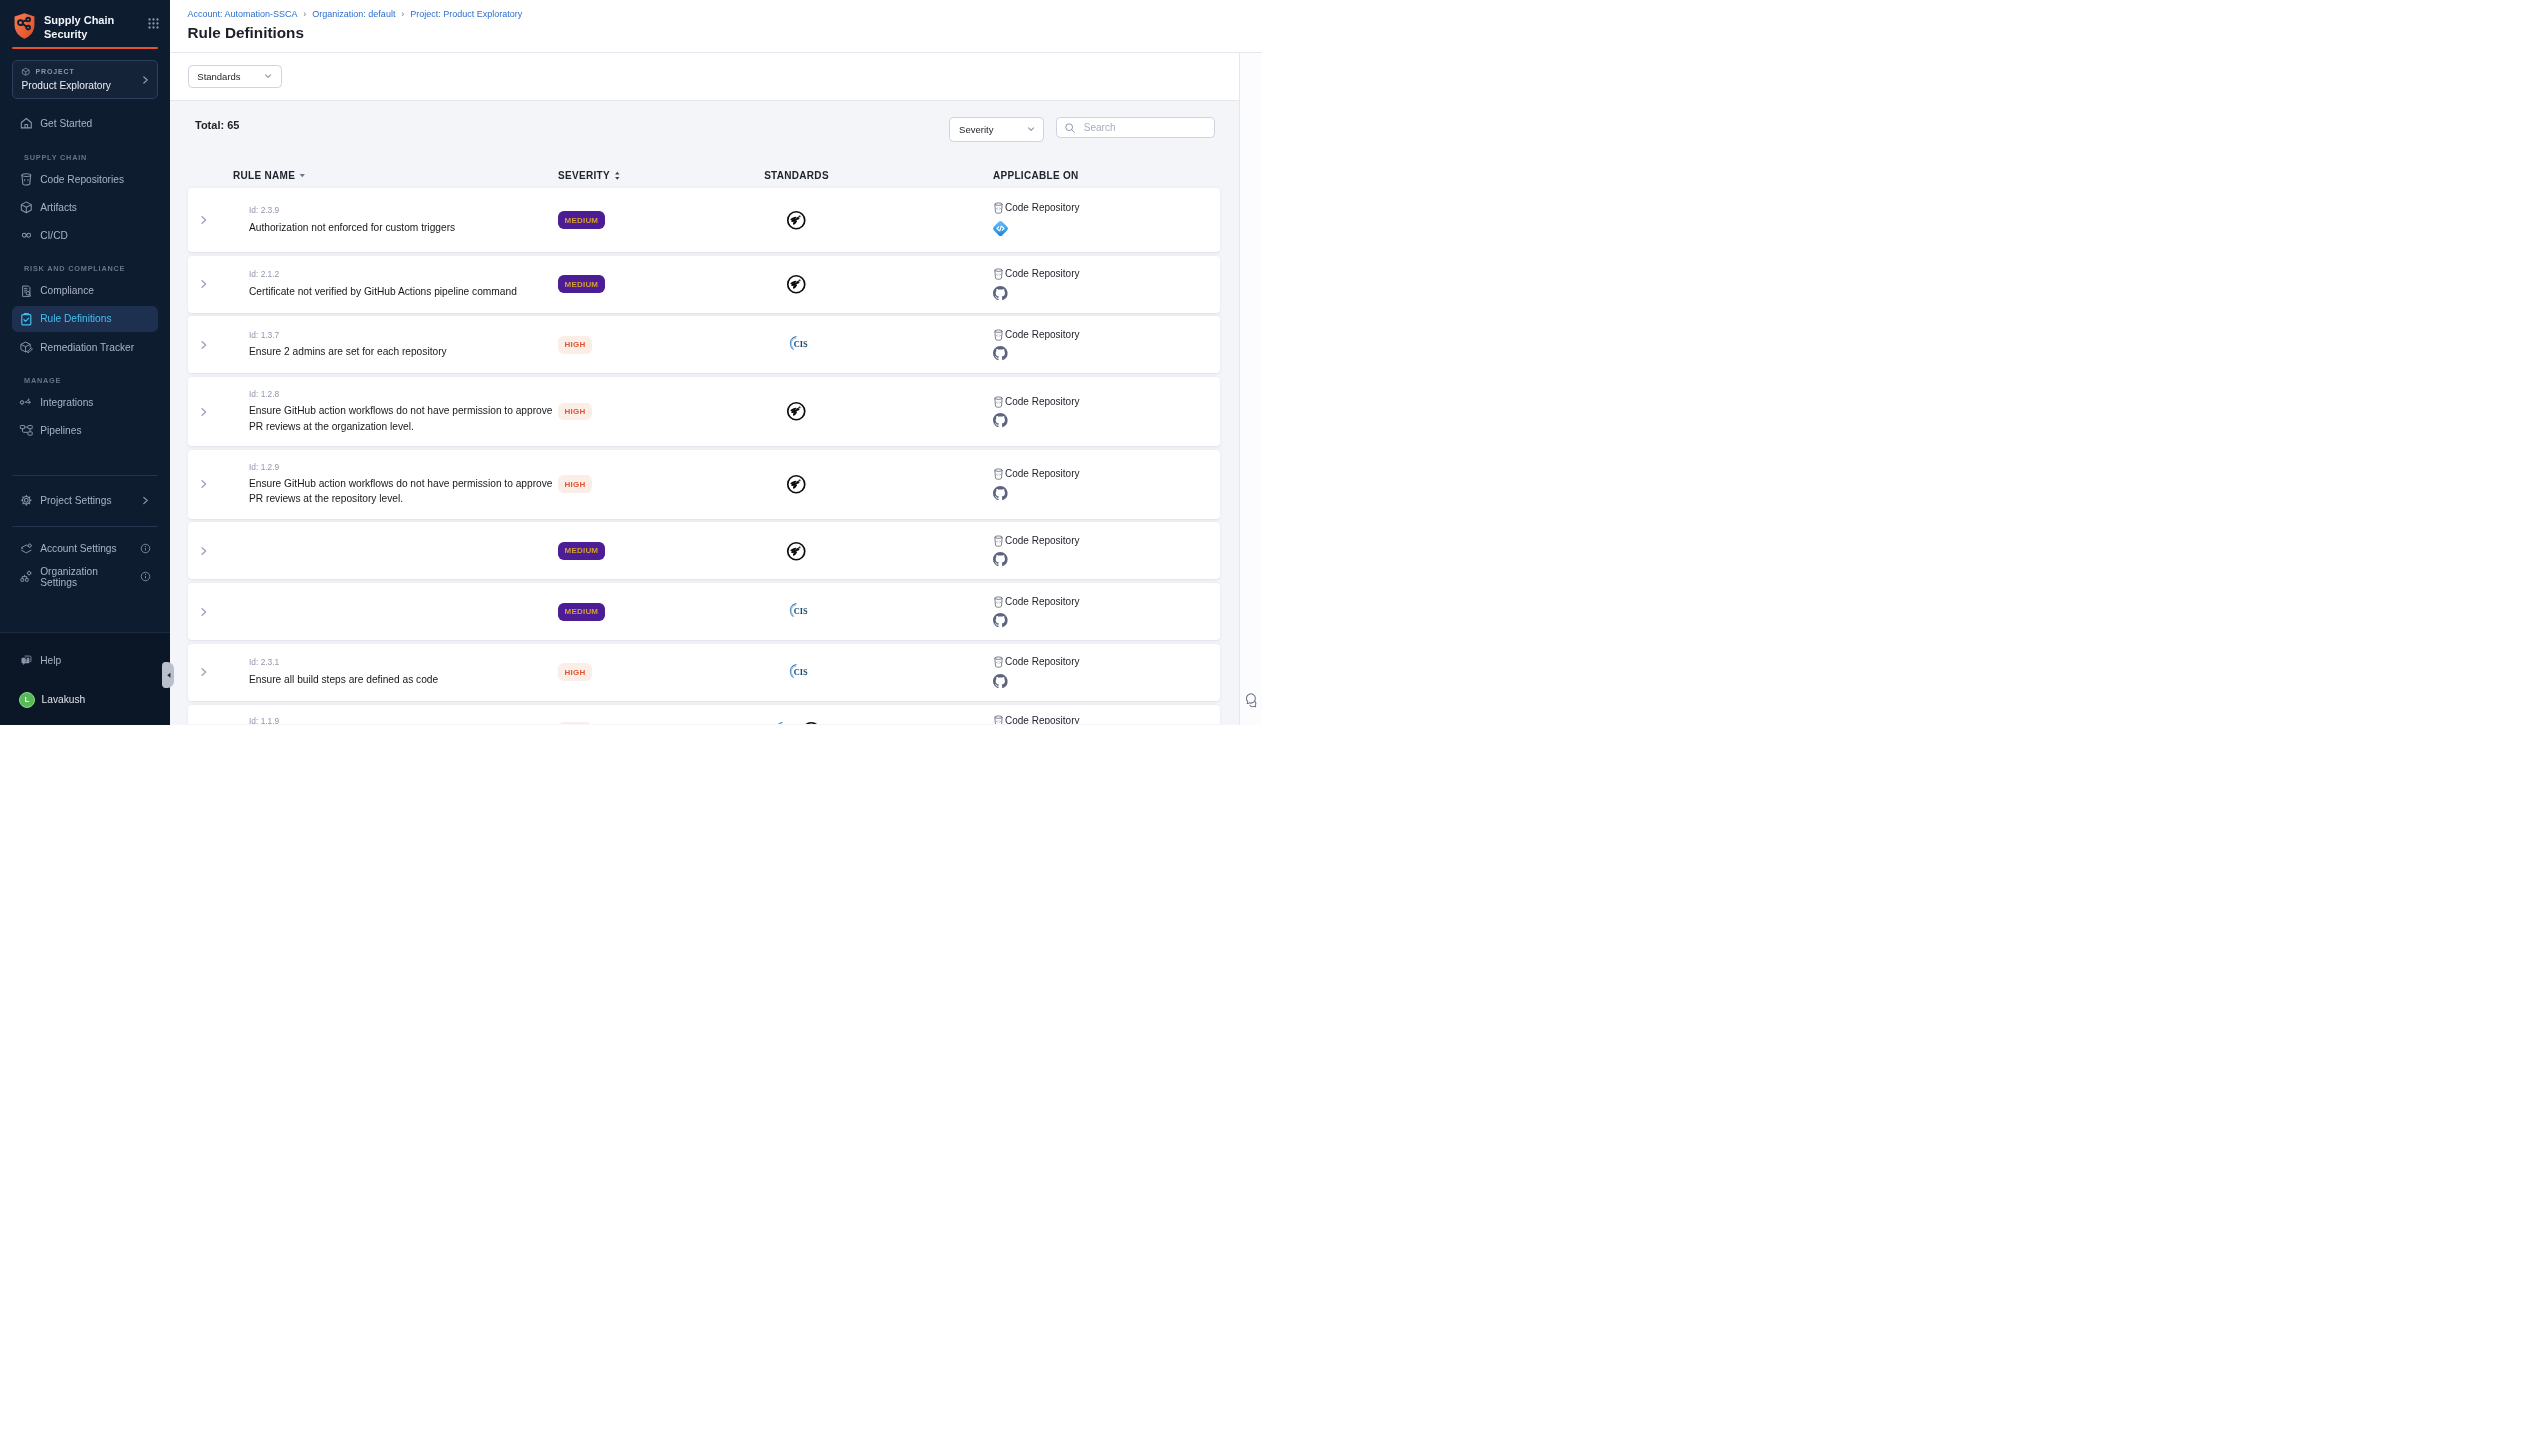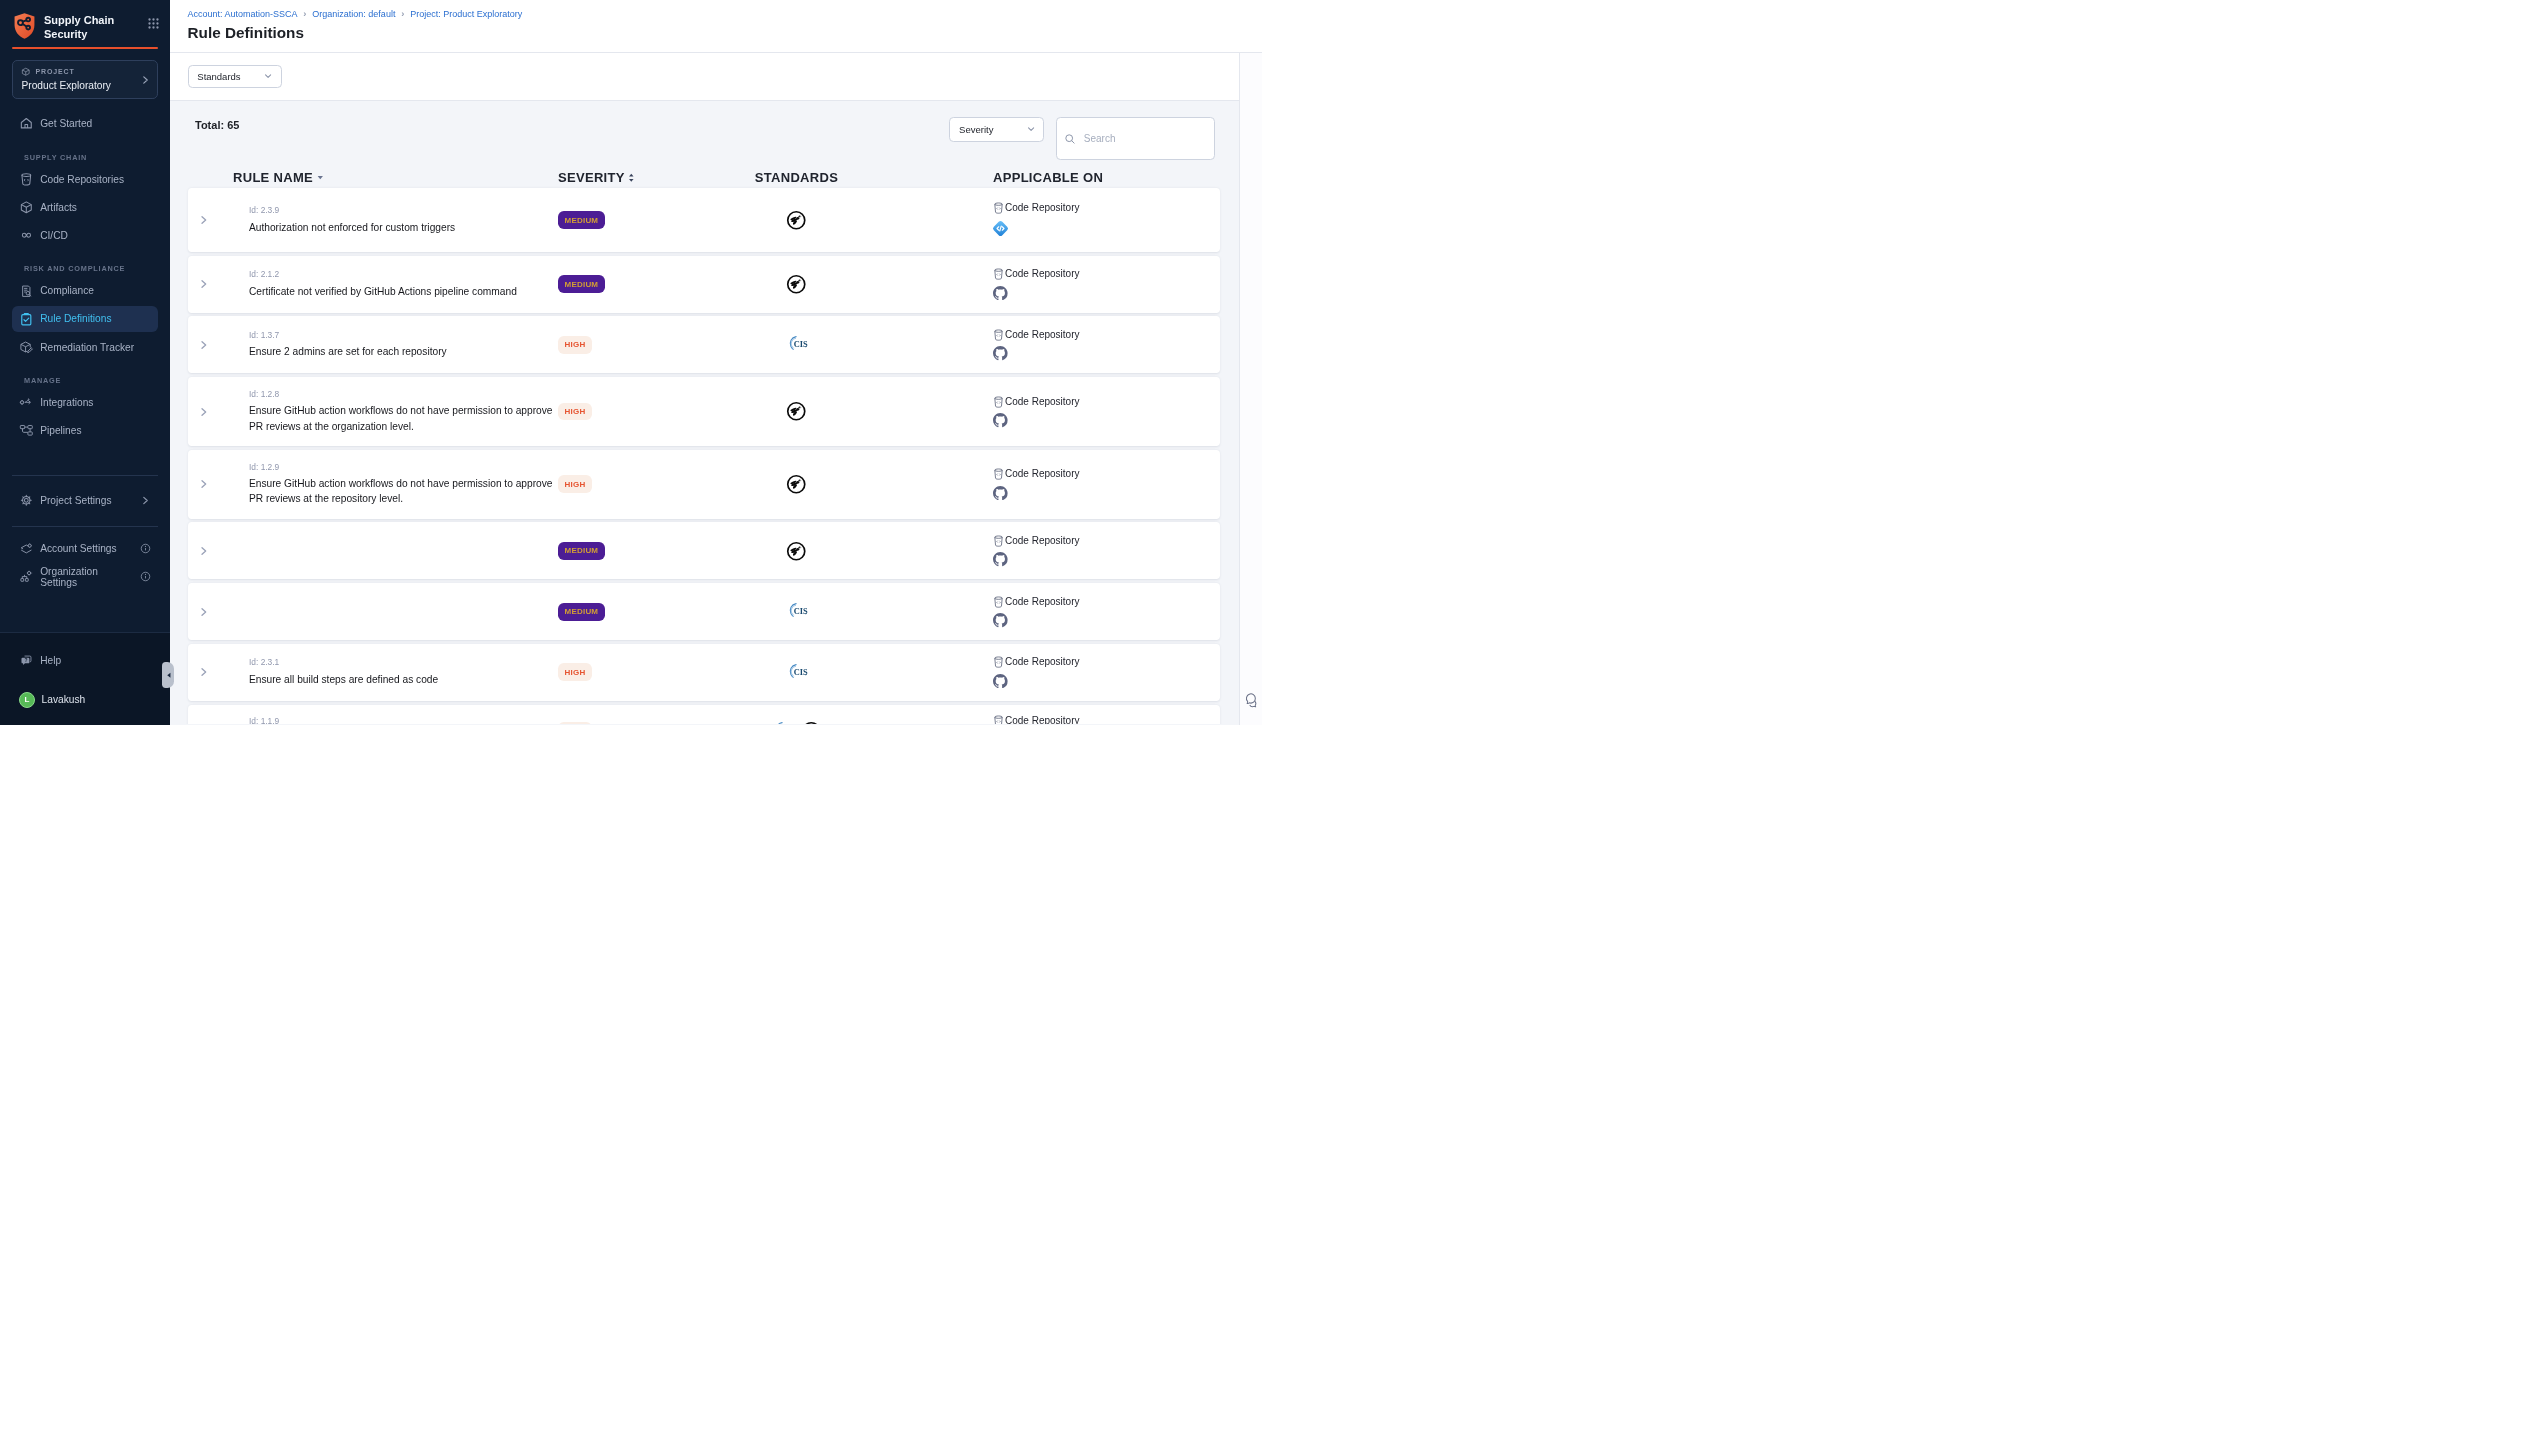--- a/index.html
+++ b/index.html
@@ -44,26 +44,26 @@
   .crumb{color:#2B6FD0;cursor:pointer;}
   .crumb-sep{color:#97A0B4;font-size:9.5px;font-weight:bold;}
   .page-title{margin:3.7px 0 0;font-size:15.3px;font-weight:bold;color:#1D2026;}
   .toolbar{height:47px;background:#fff;border-bottom:0.7px solid #E4E7EE;display:flex;align-items:center;padding-left:17.5px;}
   .dd-btn{display:flex;align-items:center;justify-content:space-between;width:94px;height:23.4px;padding:0 7.3px 0 8.8px;background:#fff;border:0.7px solid #CDD3DF;border-radius:4.4px;font-size:9.5px;color:#23262E;cursor:pointer;box-sizing:border-box;}
   .dd-btn .icon{width:10.2px;height:10.2px;color:#8A93A8;}
   .content{position:relative;height:calc(100% - 102px);overflow:hidden;}
   .total{position:absolute;left:25px;top:17.5px;font-size:11px;font-weight:bold;color:#1D2026;}
   .controls{position:absolute;top:16px;right:47px;display:flex;gap:11.7px;}
   .controls .dd-btn{width:95px;height:25px;}
-  .search-box{display:flex;align-items:center;gap:5.8px;width:159px;height:43px;background:#fff;border:0.7px solid #CDD3DF;border-radius:4.4px;padding:0 7.3px;box-sizing:border-box;}
+  .search-box{display:flex;align-items:center;gap:5.8px;width:159px;height:21px;background:#fff;border:0.7px solid #CDD3DF;border-radius:4.4px;padding:0 7.3px;box-sizing:border-box;}
   .search-box .icon{width:11.7px;height:11.7px;color:#8A93A8;}
   .search-box input{border:none;outline:none;font-size:10px;color:#23262E;width:100%;background:transparent;font-family:"Liberation Sans",sans-serif;}
   .search-box input::placeholder{color:#A6AEBE;}
   .thead{position:absolute;top:69px;left:18px;right:22px;height:14.6px;}
-  .th{position:absolute;top:0;display:flex;align-items:center;gap:3.7px;font-size:13px;font-weight:bold;letter-spacing:0.3px;color:#20242E;cursor:pointer;white-space:nowrap;}
+  .th{position:absolute;top:0;display:flex;align-items:center;gap:3.7px;font-size:10px;font-weight:bold;letter-spacing:0.3px;color:#20242E;cursor:pointer;white-space:nowrap;}
   .th-name{left:45px;}
   .th-sev{left:370px;}
   .th-std{left:559px;width:99px;justify-content:center;}
   .th-app{left:805px;}
   .th .sort1{width:6.6px;height:5.1px;color:#6A7490;}
   .th .sort2{width:6.6px;height:9.5px;color:#39435C;}
 
   .rules-list{position:absolute;top:87px;left:18px;width:1032px;display:flex;flex-direction:column;gap:3.7px;}
   .row{position:relative;height:57px;background:#fff;border-radius:3.7px;box-shadow:0 0.7px 2.2px rgba(35,45,75,.10);flex:none;}
   .row.row-a{height:64px;}

